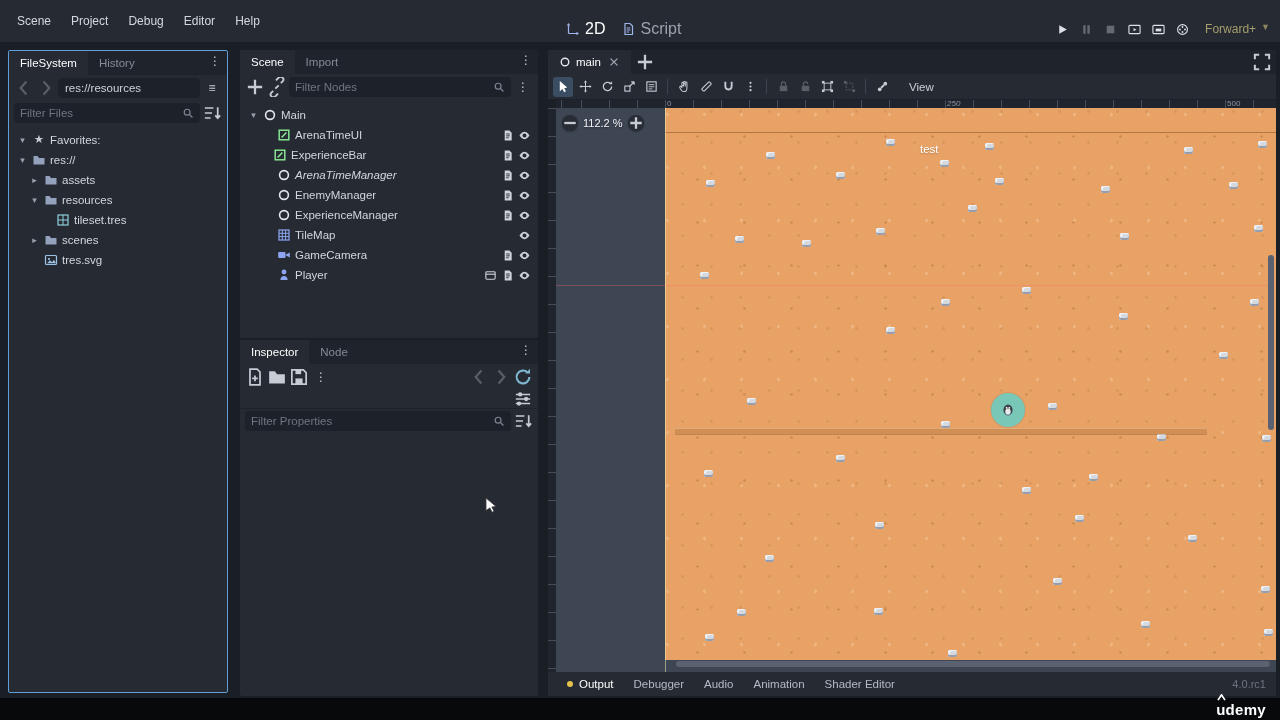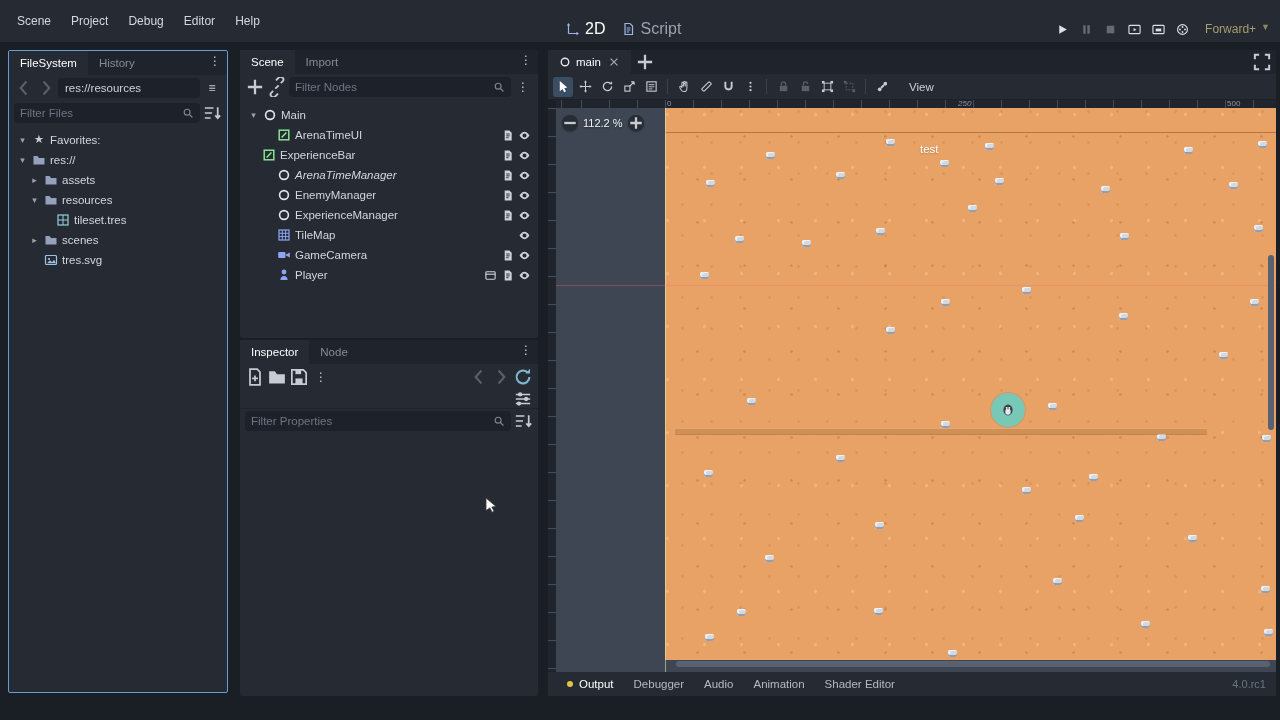--- a/index.html
+++ b/index.html
@@ -362,21 +362,21 @@
                 <path d="M5.6 5.4h3.8M5.6 7.4h3.8M5.6 9.4h2.6" stroke="#262b33" stroke-width="1"></path>
               </svg>
             </span>
             <span class="icon">
               <svg viewBox="0 0 16 16">
                 <path fill="currentColor" d="M8 3.5C4.5 3.5 2 8 2 8s2.5 4.5 6 4.5S14 8 14 8 11.5 3.5 8 3.5zm0 7a2.5 2.5 0 110-5 2.5 2.5 0 010 5z"></path>
               </svg>
             </span>
           </span>
         </div>
-        <div class="tree-row" style="padding-left: 7px;">
+        <div class="tree-row" style="padding-left: 18px;">
           <span class="caret"></span>
           <span class="n-icon icon c-ui">
             <svg viewBox="0 0 14 14" fill="none" stroke="currentColor" stroke-width="1.2">
               <rect x="2.2" y="2.2" width="9.6" height="9.6" stroke-width="1.4"></rect>
               <path d="M4.6 9.4l4.8-4.8" stroke-width="1.4"></path>
             </svg>
           </span>
           <span>ExperienceBar</span>
           <span class="row-right">
             <span class="icon">
@@ -753,21 +753,21 @@
               <circle cx="10" cy="4" r="2" fill="currentColor"></circle>
               <path d="M5.4 8.6l3.2-3.2" stroke="currentColor" stroke-width="2"></path>
             </svg>
           </span>
         </div>
         <div id="view-btn">View</div>
       </div>
     <div id="ruler-corner"></div>
     <div id="ruler-top">
         <span class="ruler-num" style="left: 109px;">0</span>
-        <span class="ruler-num" style="left: 400px; font-style: italic;">250</span>
+        <span class="ruler-num" style="left: 389px; font-style: italic;">250</span>
         <span class="ruler-num" style="left: 669px;">500</span>
       </div>
     <div id="ruler-left"></div>
 
     <div id="canvas">
       <div id="map" style="background-color: rgb(232, 162, 102);"></div>
       <div id="vp-rect-line"></div>
       <div id="axis-v"></div>
       <div id="axis-h"></div>
       <div id="scatter-layer">
@@ -863,19 +863,29 @@
         <div class="bb-item">
           <span>Animation</span>
         </div>
         <div class="bb-item">
           <span>Shader Editor</span>
         </div>
       </div>
     <div id="bb-version">4.0.rc1</div>
   </div>
 
+  <div id="black-bar">
+    <div id="udemy">
+      <span class="u-caret icon">
+          <svg viewBox="0 0 10 8">
+            <path d="M1 7L5 1l4 6" fill="none" stroke="currentColor" stroke-width="2"></path>
+          </svg>
+        </span>
+      <span>udemy</span>
+    </div>
+  </div>
 
   <div id="mouse-cursor" class="icon">
       <svg viewBox="0 0 16 16">
         <path d="M3 1l10 8.5-4.2.5 2.3 4.2-2 1-2.2-4.3L3 13.5z" fill="#fff" stroke="#3a3a3a" stroke-width="0.8"></path>
       </svg>
     </div>
 </div>
 
 </body></html>

